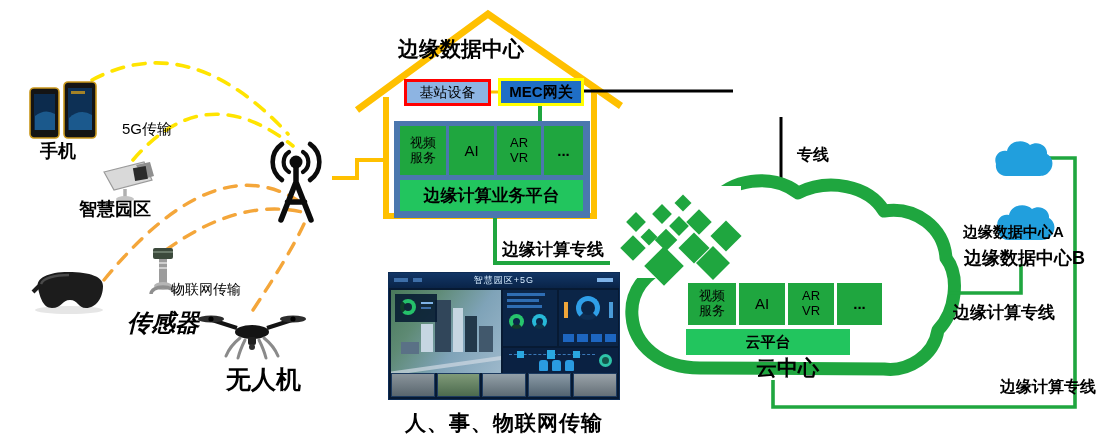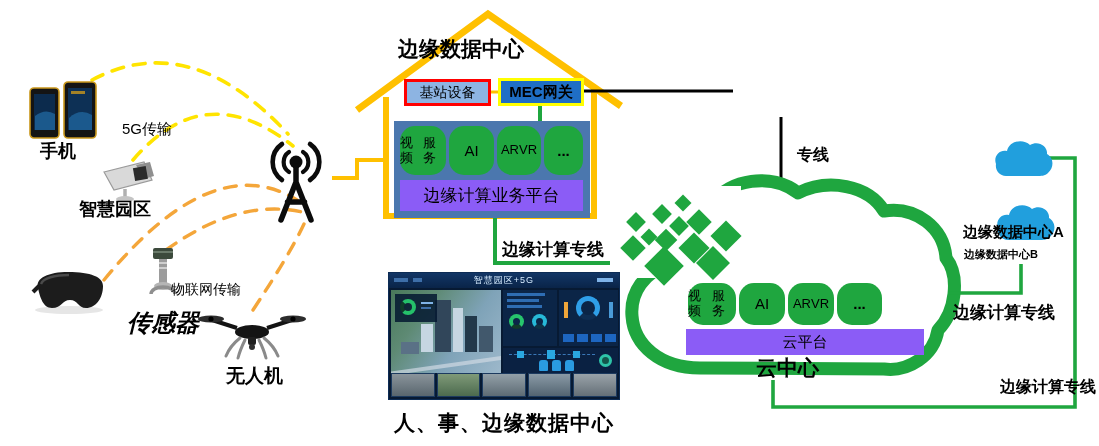--- a/index.html
+++ b/index.html
@@ -4,24 +4,24 @@
 <style>
   html,body{margin:0;padding:0;background:#fff;}
   #stage{position:relative;width:1099px;height:446px;background:#fff;overflow:hidden;
          font-family:"Liberation Sans","DejaVu Sans",sans-serif;color:#000;}
   #linework{position:absolute;left:0;top:0;z-index:1;}
   .lbl{position:absolute;z-index:3;font-weight:bold;color:#000;white-space:nowrap;line-height:1.15;}
   .lbl.normal{font-weight:400;margin-top:40px;}
   .box{position:absolute;z-index:3;display:flex;align-items:center;justify-content:center;
        text-align:center;box-sizing:border-box;}
   .svcrow{position:absolute;z-index:3;display:flex;gap:3px;}
-  .svc{background:#1FA63F;display:flex;flex-direction:row;align-items:center;justify-content:center;
-       font-size:13px;color:#000;line-height:1.15;border-radius:15px;}
+  .svc{background:#1FA63F;display:flex;flex-direction:column;align-items:center;justify-content:center;
+       font-size:13px;color:#000;line-height:1.15;}
   .svc .big{font-size:15px;}
-  .platform{position:absolute;z-index:3;background:#8b5cf6;display:flex;align-items:center;justify-content:center;color:#000;}
+  .platform{position:absolute;z-index:3;background:#22c55e;display:flex;align-items:center;justify-content:center;color:#000;font-weight:bold;}
   
   #dash{position:absolute;left:388px;top:272px;width:232px;height:128px;z-index:3;
         background:#071a33;border:1px solid #0d2c55;box-sizing:border-box;overflow:hidden;}
   #dash .hdr{position:absolute;left:0;top:0;right:0;height:15px;
         background:linear-gradient(#123666,#0a2448);display:flex;align-items:center;justify-content:center;}
   #dash .hdr .ttl{font-size:9px;font-weight:normal;color:#d6ecff;letter-spacing:1px;}
   #dash .hdr .mrk{position:absolute;top:5px;height:4px;background:#3d6ea8;}
   .city{position:absolute;left:2px;top:17px;width:110px;height:83px;
         background:linear-gradient(125deg,#49795a 0%,#5e8a74 28%,#7fa3b8 62%,#9db8cb 100%);overflow:hidden;}
   .bldg{position:absolute;background:#31465a;}
@@ -159,21 +159,21 @@
       <rect x="48" y="31" width="8" height="8" rx="2" fill="#1f1f1f"></rect>
       <circle cx="52" cy="41" r="3" fill="#2f2f2f"></circle>
     </g>
   </svg>
 
   <div class="lbl" style="left:40px;top:141px;font-size:18px;">手机</div>
   <div class="lbl normal" style="left:122px;top:80px;font-size:15px;">5G传输</div>
   <div class="lbl" style="left:79px;top:199px;font-size:18px;">智慧园区</div>
   <div class="lbl" style="left:127px;top:309px;font-size:24px;font-style:italic;">传感器</div>
   <div class="lbl normal" style="left:171px;top:241px;font-size:14px;">物联网传输</div>
-  <div class="lbl" style="left:226px;top:365px;font-size:19px;">无人机</div>
+  <div class="lbl" style="left:226px;top:365px;font-size:25px;">无人机</div>
 
   <div class="lbl" style="left:398px;top:37px;width:190px;text-align:left;font-size:21px;">边缘数据中心</div>
   <div class="box" style="left:498px;top:78px;width:86px;height:28px;background:#1F6EC5;border:3px solid #FFFF00;font-size:15px;font-weight:bold;">MEC网关</div>
   <div class="box" style="left:404px;top:79px;width:87px;height:27px;background:#8DB4E2;border:3px solid #FF0000;font-size:14px;">基站设备</div>
 
   <div class="box" style="left:394px;top:121px;width:196px;height:97px;background:#4B77AE;"></div>
   <div class="svcrow" style="left:400px;top:126px;">
     <div class="svc" style="width:46px;height:49px;">
       <span>视频</span>
       <span>服务</span>
@@ -203,25 +203,25 @@
       <span class="big">AI</span>
     </div>
     <div class="svc" style="width:46px;height:42px;">
       <span>AR</span>
       <span>VR</span>
     </div>
     <div class="svc" style="width:45px;height:42px;">
       <span class="big" style="font-weight:bold;">...</span>
     </div>
   </div>
-  <div class="platform" style="left:686px;top:329px;width:238px;height:26px;font-size:15px;">云平台</div>
+  <div class="platform" style="left:686px;top:329px;width:164px;height:26px;font-size:15px;">云平台</div>
   <div class="lbl" style="left:700px;top:356px;width:175px;text-align:center;font-size:21px;">云中心</div>
 
   <div class="lbl" style="left:963px;top:183px;font-size:15px;margin-top:40px;">边缘数据中心A</div>
-  <div class="lbl" style="left:964px;top:248px;font-size:11px;">边缘数据中心B</div>
+  <div class="lbl" style="left:964px;top:248px;font-size:18px;">边缘数据中心B</div>
   <div class="lbl" style="left:953px;top:303px;font-size:17px;">边缘计算专线</div>
   <div class="lbl" style="left:1000px;top:378px;font-size:16px;">边缘计算专线</div>
 
   <div id="dash">
     <div class="hdr">
       <span class="mrk" style="left:5px;width:14px;"></span>
       <span class="mrk" style="left:24px;width:9px;"></span>
       <span class="ttl">智慧园区+5G</span>
       <span class="mrk" style="right:6px;width:16px;background:#7fb3e8;"></span>
     </div>
@@ -272,15 +272,15 @@
       <div class="donut" style="position:absolute;right:6px;top:6px;width:13px;height:13px;border:3px solid #2ec4a8;background:#14574c;"></div>
     </div>
     <div style="position:absolute;left:2px;right:2px;bottom:2px;height:24px;display:flex;gap:2px;">
       <div class="thumb" style="background:linear-gradient(#8a949b,#59666e);"></div>
       <div class="thumb" style="background:linear-gradient(#7f9a78,#4c6a4e);"></div>
       <div class="thumb" style="background:linear-gradient(#93a0a8,#5d6b74);"></div>
       <div class="thumb" style="background:linear-gradient(#8a9aa6,#536471);"></div>
       <div class="thumb" style="background:linear-gradient(#9aa3a9,#646f77);"></div>
     </div>
   </div>
-  <div class="lbl" style="left:388px;top:411px;width:232px;text-align:center;font-size:21px;letter-spacing:1px;">人、事、边缘数据中心</div>
+  <div class="lbl" style="left:388px;top:411px;width:232px;text-align:center;font-size:21px;letter-spacing:1px;">人、事、物联网传输</div>
 
 </div>
 
 </body></html>

